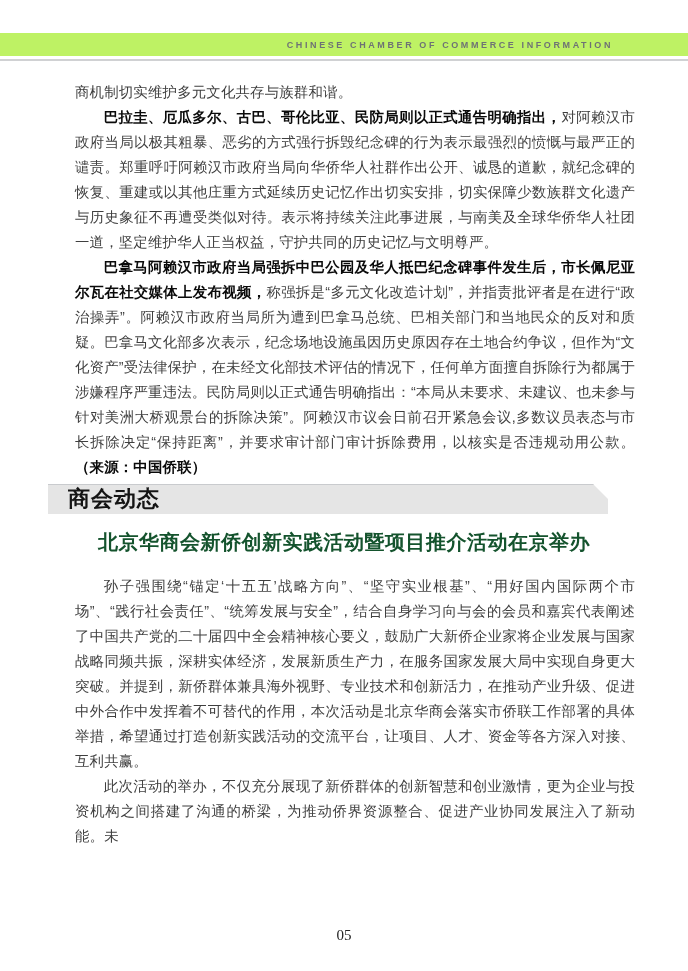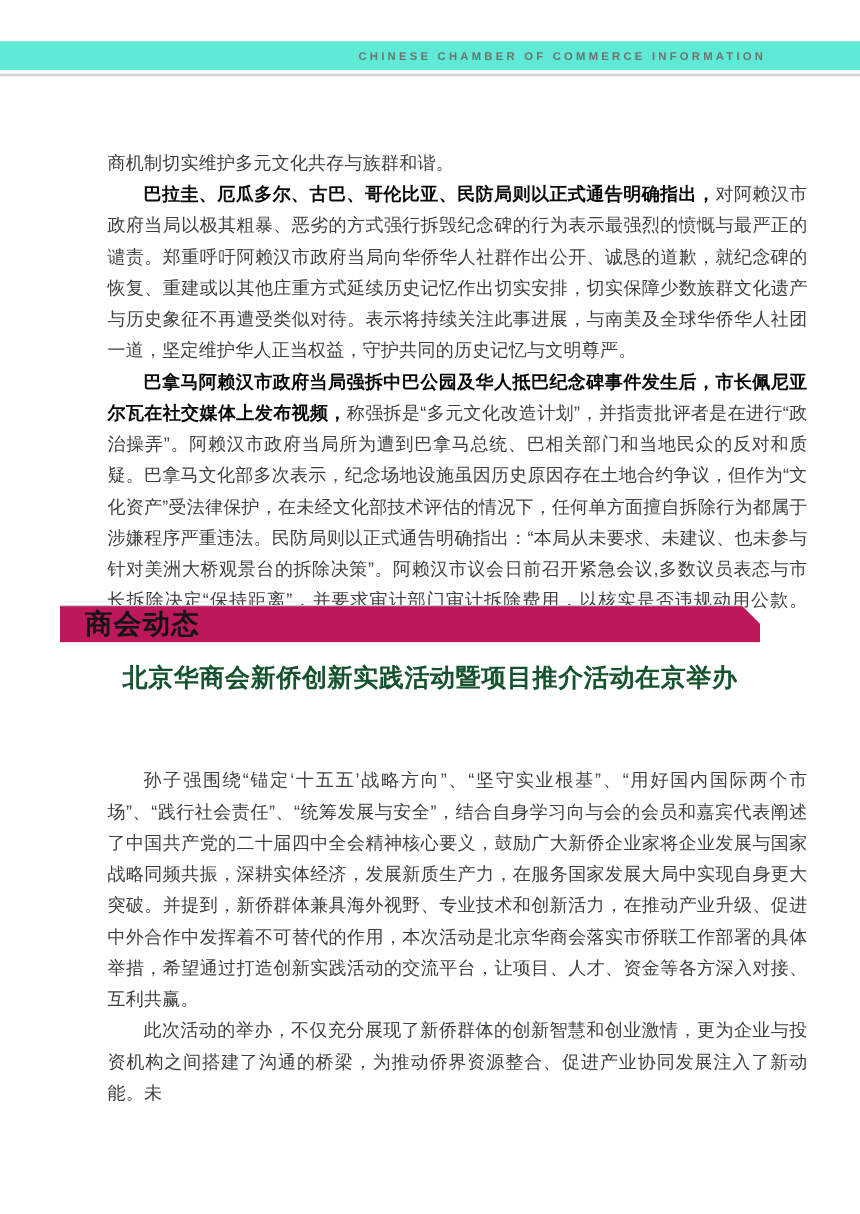--- a/index.html
+++ b/index.html
@@ -2,44 +2,44 @@
 <html><head>
 <meta charset="utf-8">
 <style>
   html,body{margin:0;padding:0;background:#ffffff;}
   .page{
     position:relative;width:688px;height:971px;background:#ffffff;
     font-family:"Liberation Sans",sans-serif;overflow:hidden;
   }
   .header-band{
     position:absolute;top:33px;left:0;width:688px;height:23px;
-    background:#5eead4;
+    background:#bef264;
   }
   .header-text{
     position:absolute;top:50%;right:75px;transform:translateY(-50%);
     font-size:9px;font-weight:bold;letter-spacing:2.6px;color:#6e7275;
     white-space:nowrap;
   }
   .header-rule{
     position:absolute;top:59px;left:0;width:688px;height:2px;background:#d0d1d3;
   }
   .body-block{
-    position:absolute;left:86px;width:560px;margin-top:39px;
+    position:absolute;left:75px;width:560px;
   }
   .article1{top:80px;}
   .article2{top:574px;}
   .para{
     margin:0;font-size:14.4px;line-height:25px;text-align:justify;
     color:#3f3f3f;letter-spacing:0.2px;
   }
   .para.indent{text-indent:2em;}
   .seg.bold{font-weight:bold;color:#0a0a0a;}
   .section-band{
     position:absolute;top:484px;left:48px;width:560px;height:30px;
-    background:#be185d;
+    background:#e5e5e5;
     clip-path:polygon(0 0,calc(100% - 15px) 0,100% 15px,100% 100%,0 100%);
     box-shadow:inset 0 1px 0 #c9cbce;
   }
   .section-label{
     position:absolute;left:20px;top:0;line-height:30px;
     font-family:"Liberation Serif",serif;font-size:22px;font-weight:bold;
     color:#141414;letter-spacing:1px;
   }
   .article-title{
     position:absolute;top:529px;left:64px;width:560px;margin:0;
@@ -71,14 +71,15 @@
     <span class="section-label">商会动态</span>
   </div>
 
   <h2 class="article-title">北京华商会新侨创新实践活动暨项目推介活动在京举办</h2>
 
   <div class="body-block article2">
       <p class="para indent"><span class="seg">孙子强围绕“锚定‘十五五’战略方向”、“坚守实业根基”、“用好国内国际两个市场”、“践行社会责任”、“统筹发展与安全”，结合自身学习向与会的会员和嘉宾代表阐述了中国共产党的二十届四中全会精神核心要义，鼓励广大新侨企业家将企业发展与国家战略同频共振，深耕实体经济，发展新质生产力，在服务国家发展大局中实现自身更大突破。并提到，新侨群体兼具海外视野、专业技术和创新活力，在推动产业升级、促进中外合作中发挥着不可替代的作用，本次活动是北京华商会落实市侨联工作部署的具体举措，希望通过打造创新实践活动的交流平台，让项目、人才、资金等各方深入对接、互利共赢。</span></p>
       <p class="para indent"><span class="seg">此次活动的举办，不仅充分展现了新侨群体的创新智慧和创业激情，更为企业与投资机构之间搭建了沟通的桥梁，为推动侨界资源整合、促进产业协同发展注入了新动能。未</span></p>
     </div>
 
+  <div class="page-number">05</div>
 
 </div>
 
 </body></html>

